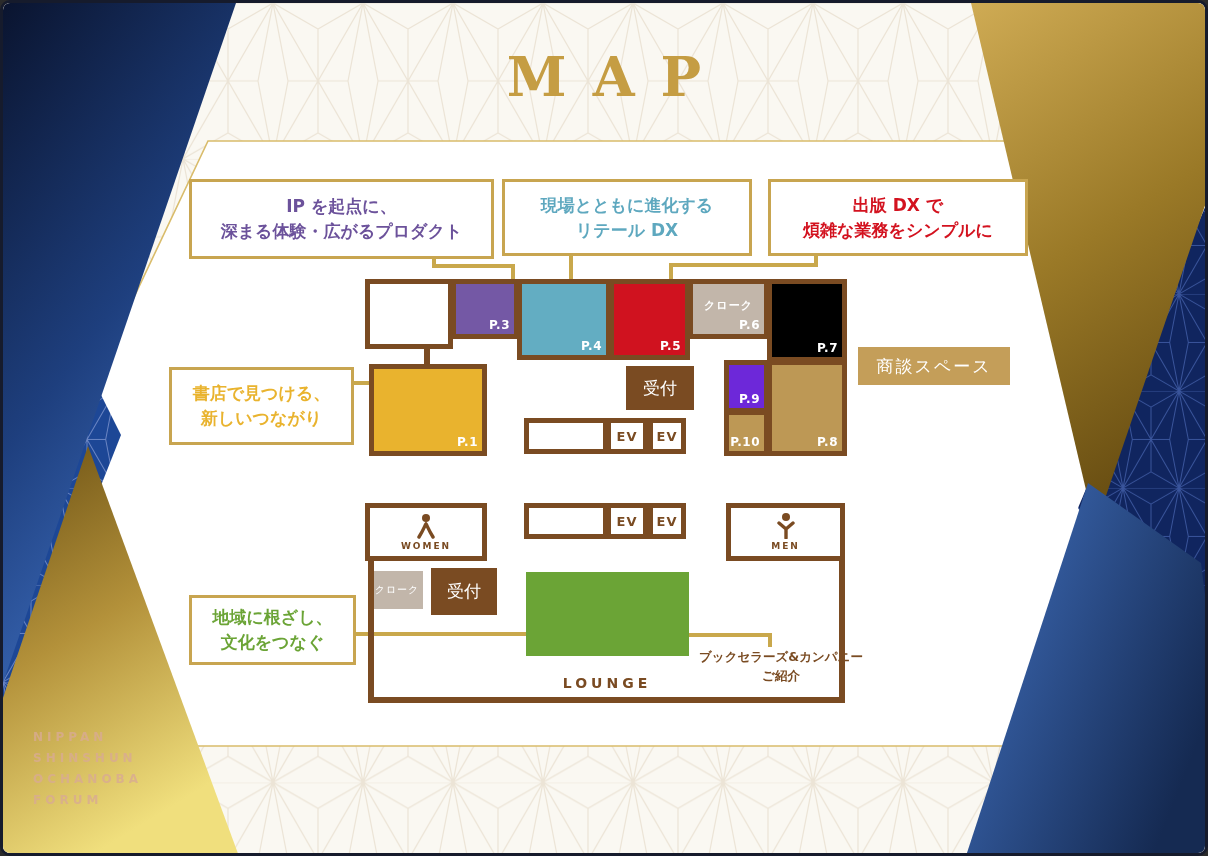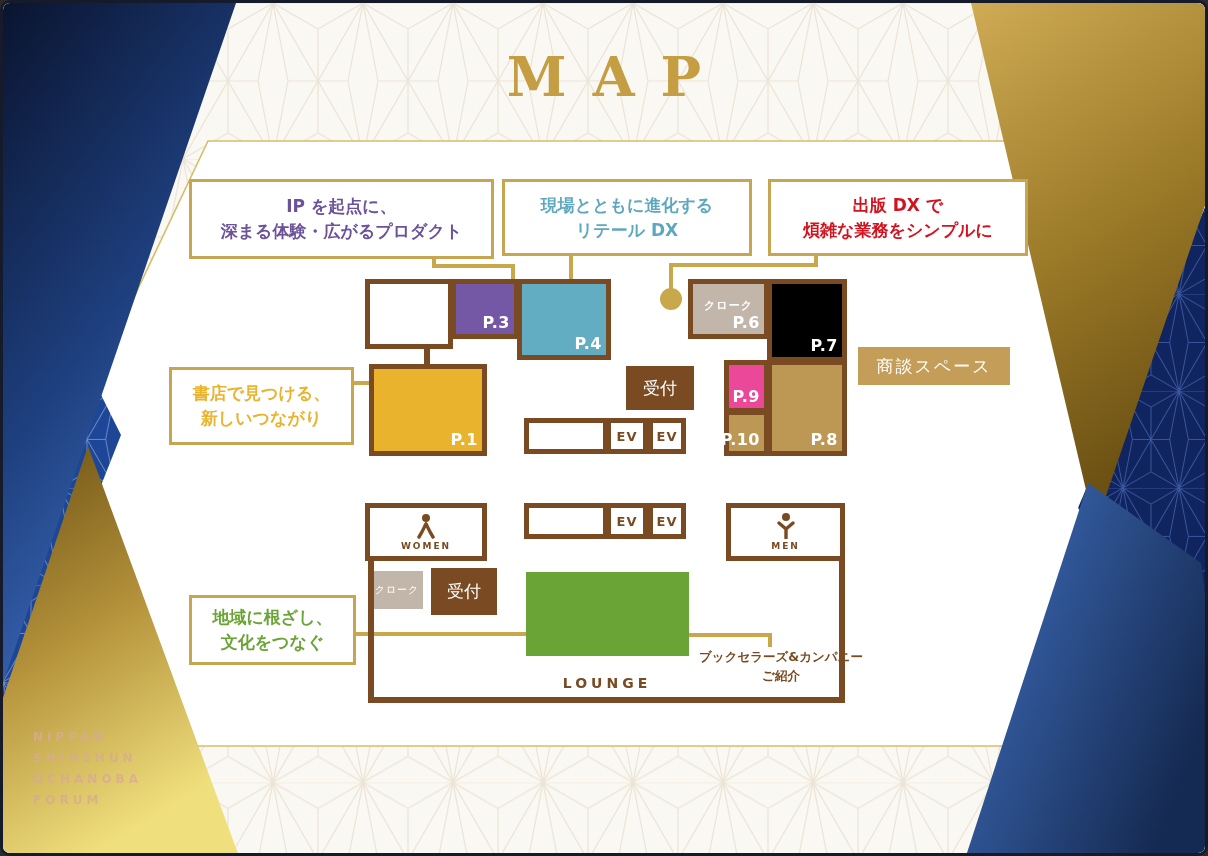--- a/index.html
+++ b/index.html
@@ -31,21 +31,21 @@
   }
   
   .seg{position:absolute;background:#c9a84c;}
   .dot{position:absolute;background:#c9a84c;border-radius:50%;}
   
   .booth{
     position:absolute;box-sizing:border-box;border:5px solid #7a4b22;background:#fff;
   }
   .plabel{
     position:absolute;right:4px;bottom:2px;color:#fff;font-weight:bold;
-    font-size:16px;letter-spacing:.5px;
+    font-size:12px;letter-spacing:.5px;
   }
   .fillbox{
     position:absolute;box-sizing:border-box;display:flex;align-items:center;justify-content:center;
     color:#fff;font-weight:normal;
   }
   .wall{position:absolute;background:#7a4b22;}
   .evbox{display:flex;align-items:center;justify-content:center;
     color:#7a4b22;font-weight:bold;font-size:13px;letter-spacing:1px;}
   .wcbox{display:flex;flex-direction:column;align-items:center;justify-content:center;gap:2px;
     color:#7a4b22;font-weight:bold;font-size:9px;letter-spacing:2px;}
@@ -189,20 +189,23 @@
 
   <div class="booth" style="left:362px;top:276px;width:88px;height:70px;"></div>
   <div class="wall" style="left:421px;top:344px;width:6px;height:20px;"></div>
 
   <div class="booth" style="left:448px;top:276px;width:68px;height:60px;background:#7458a5;">
     <span class="plabel">P.3</span>
   </div>
   <div class="booth" style="left:514px;top:276px;width:94px;height:81px;background:#63adc2;">
     <span class="plabel">P.4</span>
   </div>
+  <div class="booth" style="left:606px;top:276px;width:81px;height:81px;background:#d0121f;">
+    <span class="plabel">P.5</span>
+  </div>
   <div class="booth" style="left:685px;top:276px;width:81px;height:60px;background:#c2b6aa;">
     <span class="cloaktxt">クローク</span>
     <span class="plabel">P.6</span>
   </div>
   <div class="booth" style="left:764px;top:276px;width:80px;height:83px;background:#000000;">
     <span class="plabel">P.7</span>
   </div>
 
   <div class="booth" style="left:366px;top:361px;width:118px;height:92px;background:#e9b32e;">
     <span class="plabel">P.1</span>
@@ -213,25 +216,25 @@
   </div>
 
   <div class="booth" style="left:521px;top:415px;width:84px;height:36px;"></div>
   <div class="booth evbox" style="left:603px;top:415px;width:42px;height:36px;">
     <span>EV</span>
   </div>
   <div class="booth evbox" style="left:645px;top:415px;width:38px;height:36px;">
     <span>EV</span>
   </div>
 
-  <div class="booth" style="left:721px;top:357px;width:45px;height:53px;background:#ec4899;">
+  <div class="booth" style="left:721px;top:357px;width:45px;height:53px;background:#6d28d9;">
     <span class="plabel">P.9</span>
   </div>
   <div class="booth" style="left:721px;top:407px;width:45px;height:46px;background:#bd9855;">
-    <span class="plabel" style="font-size:16px;">P.10</span>
+    <span class="plabel" style="font-size:12px;">P.10</span>
   </div>
   <div class="booth" style="left:764px;top:357px;width:80px;height:96px;background:#bd9855;">
     <span class="plabel">P.8</span>
   </div>
 
   <div class="fillbox" style="left:855px;top:344px;width:152px;height:38px;background:#c49e59;font-size:17px;letter-spacing:2px;">
     <span>商談スペース</span>
   </div>
 
   <div class="booth wcbox" style="left:362px;top:500px;width:122px;height:58px;">

